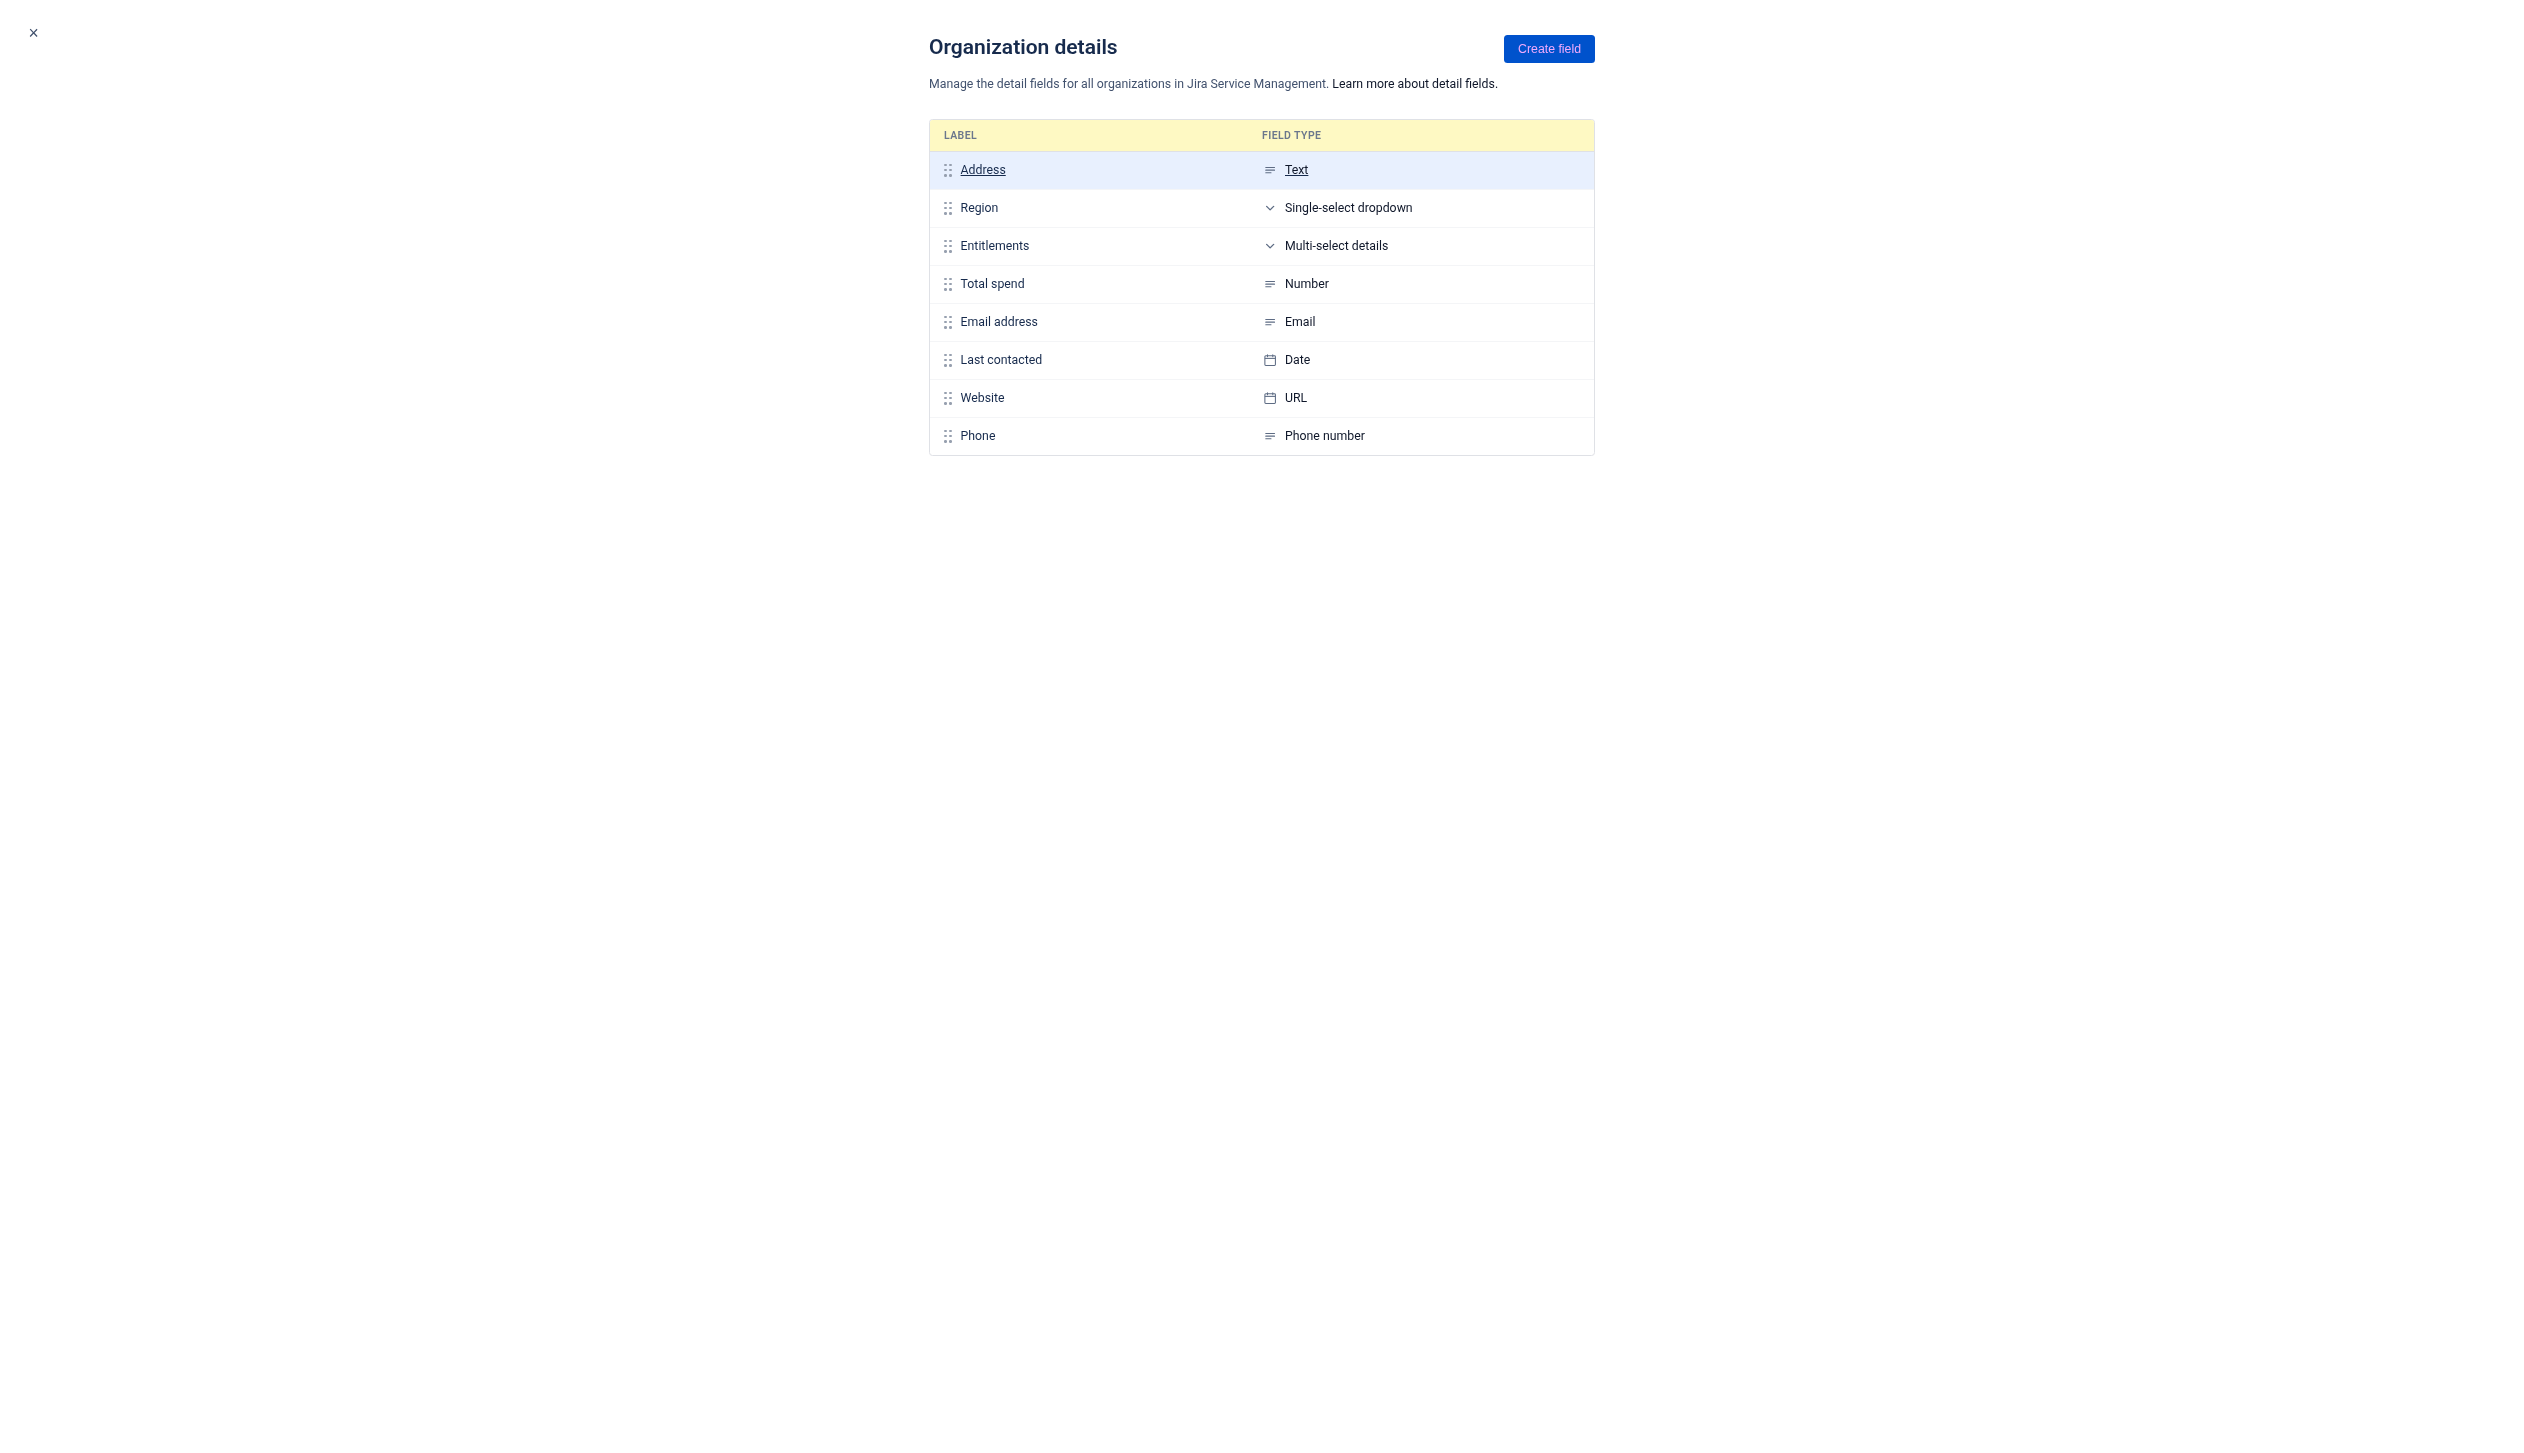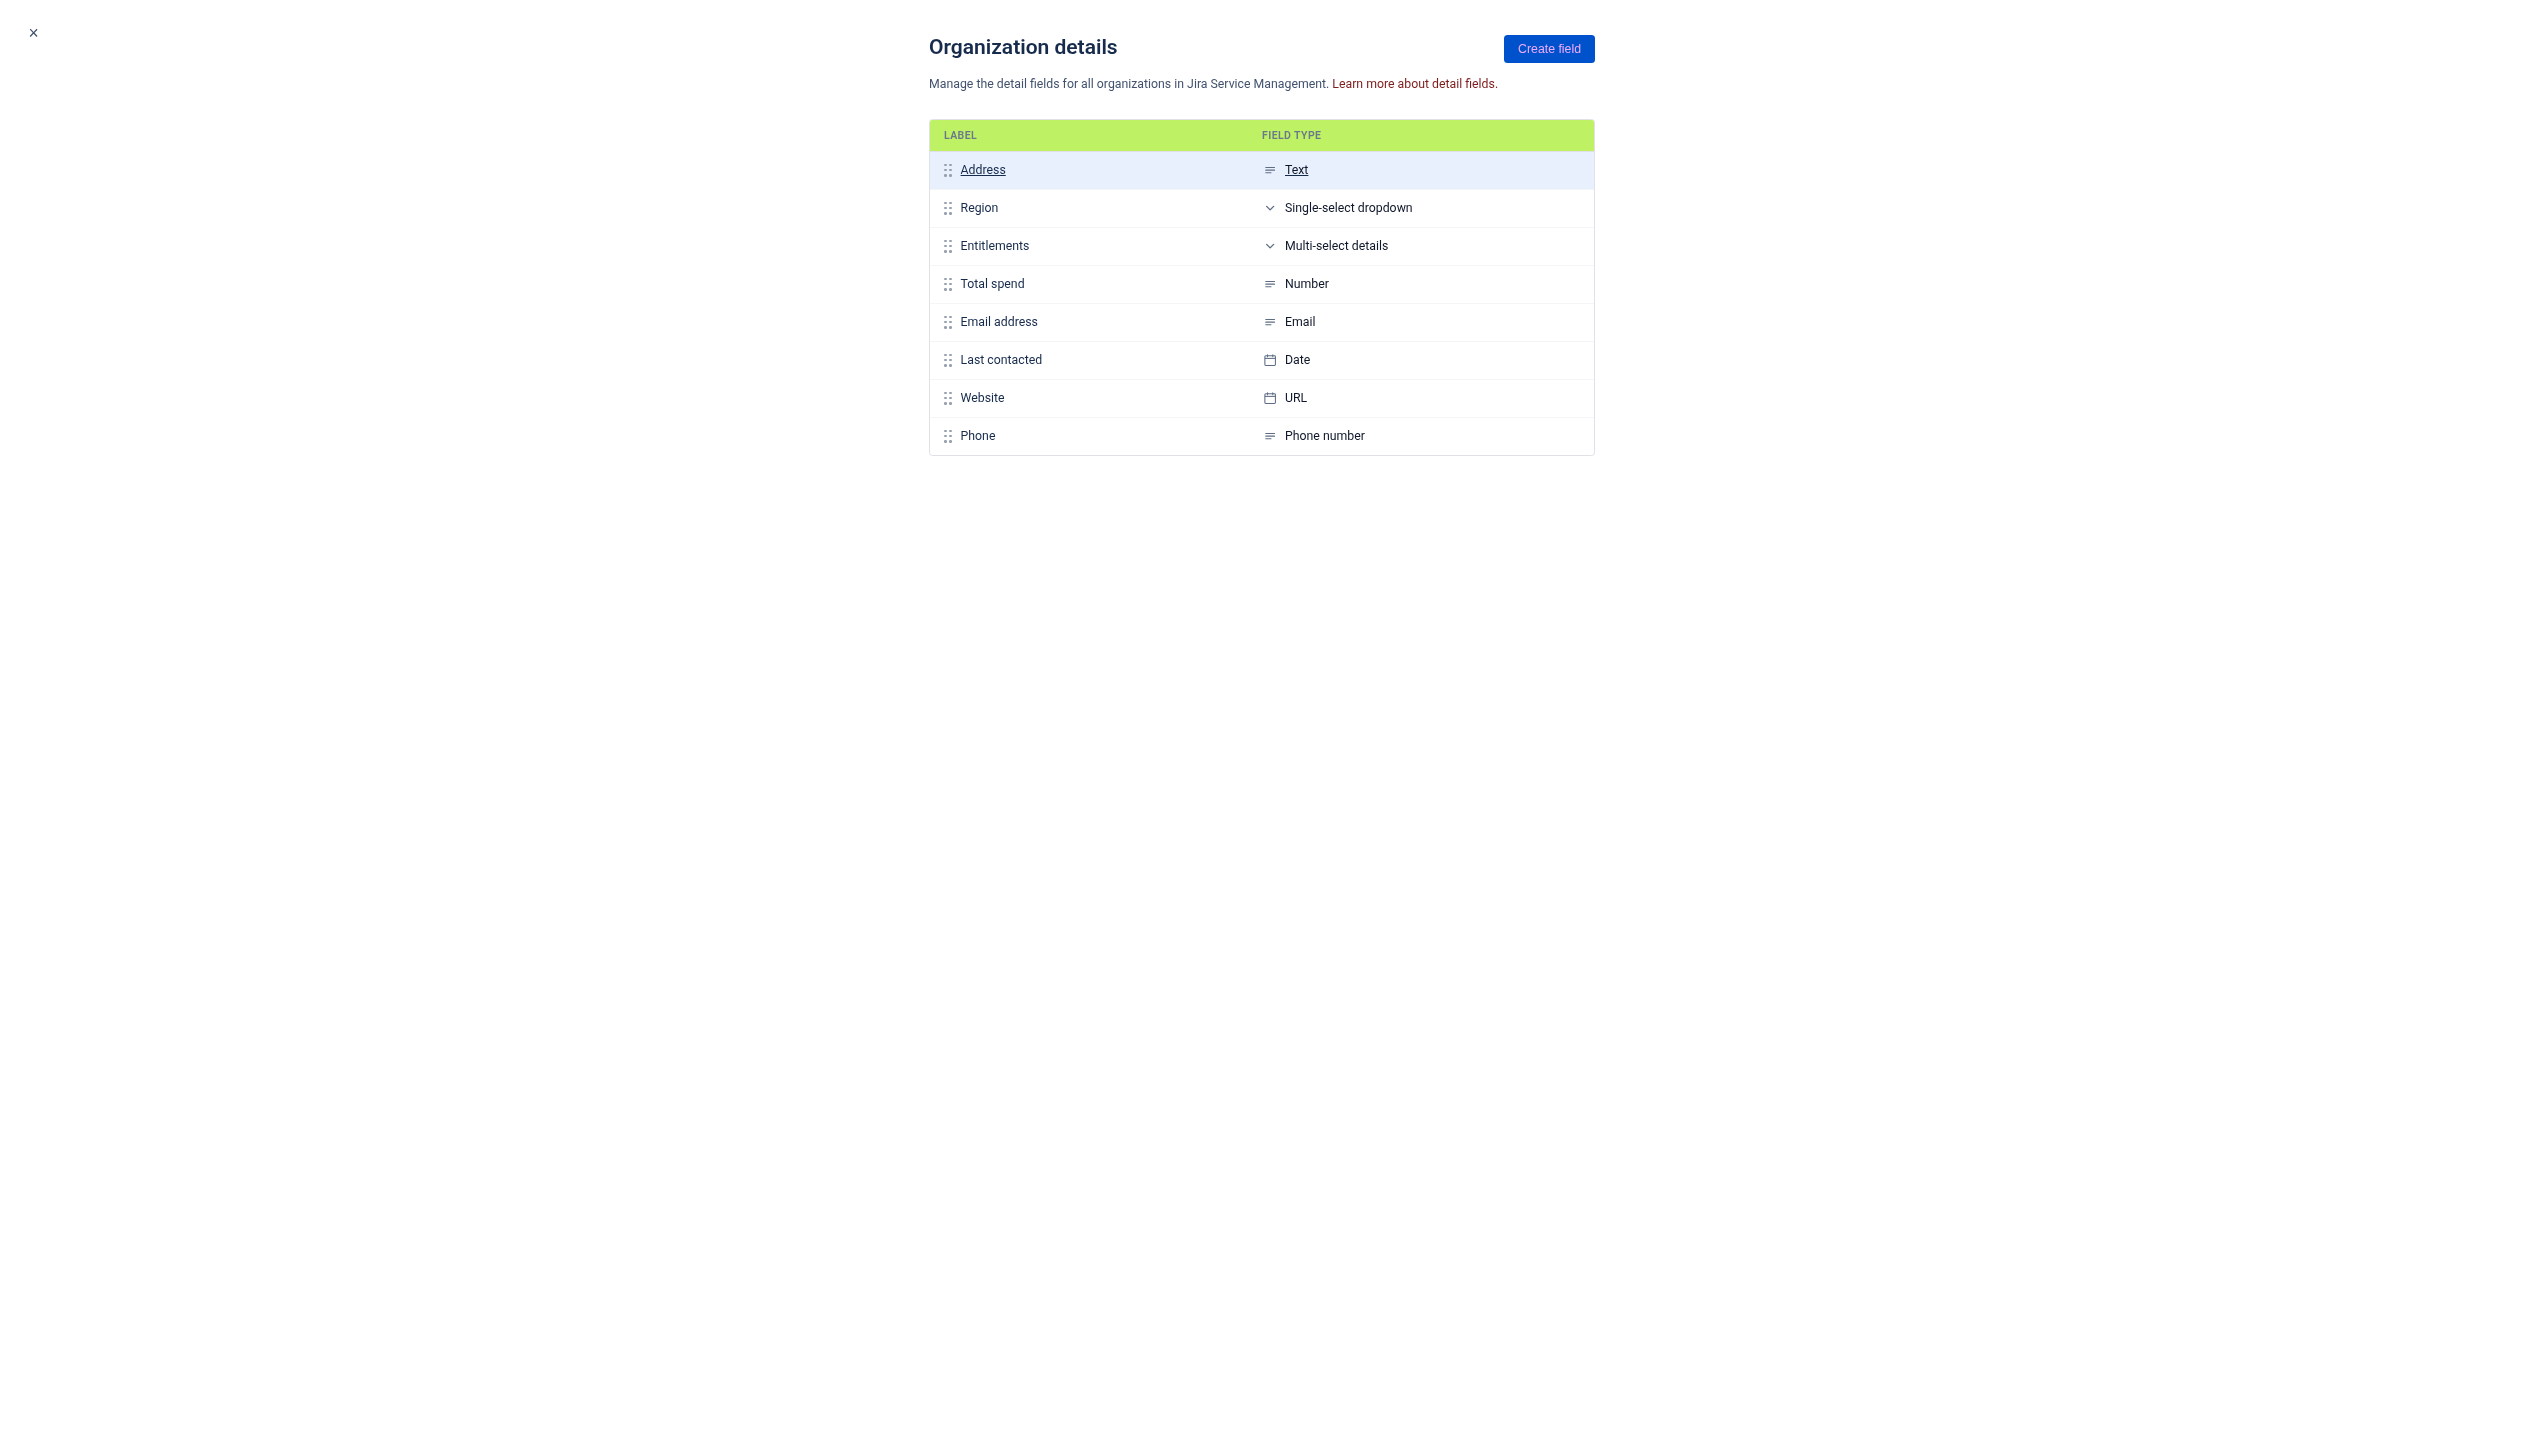--- a/index.html
+++ b/index.html
@@ -63,37 +63,37 @@
       white-space: nowrap;
     }
 
     .description {
       font-size: 12.3px;
       color: #42526e;
       margin-bottom: 28px;
     }
 
     .description a {
-      color: #7f1d1d;
+      color: #0f172a;
       text-decoration: none;
     }
 
     .table-container {
       width: 100%;
       border: 0.9px solid #dfe1e6;
       border-radius: 3.5px;
       overflow: hidden;
     }
 
     .table-header {
       display: grid;
       grid-template-columns: 1fr 1fr;
       padding: 8.8px 14px;
       border-bottom: 1.8px solid #dfe1e6;
-      background: #bef264;
+      background: #fef9c3;
     }
 
     .table-header-cell {
       font-size: 10.5px;
       font-weight: 600;
       color: #6b778c;
       text-transform: uppercase;
       letter-spacing: 0.04em;
     }
 

